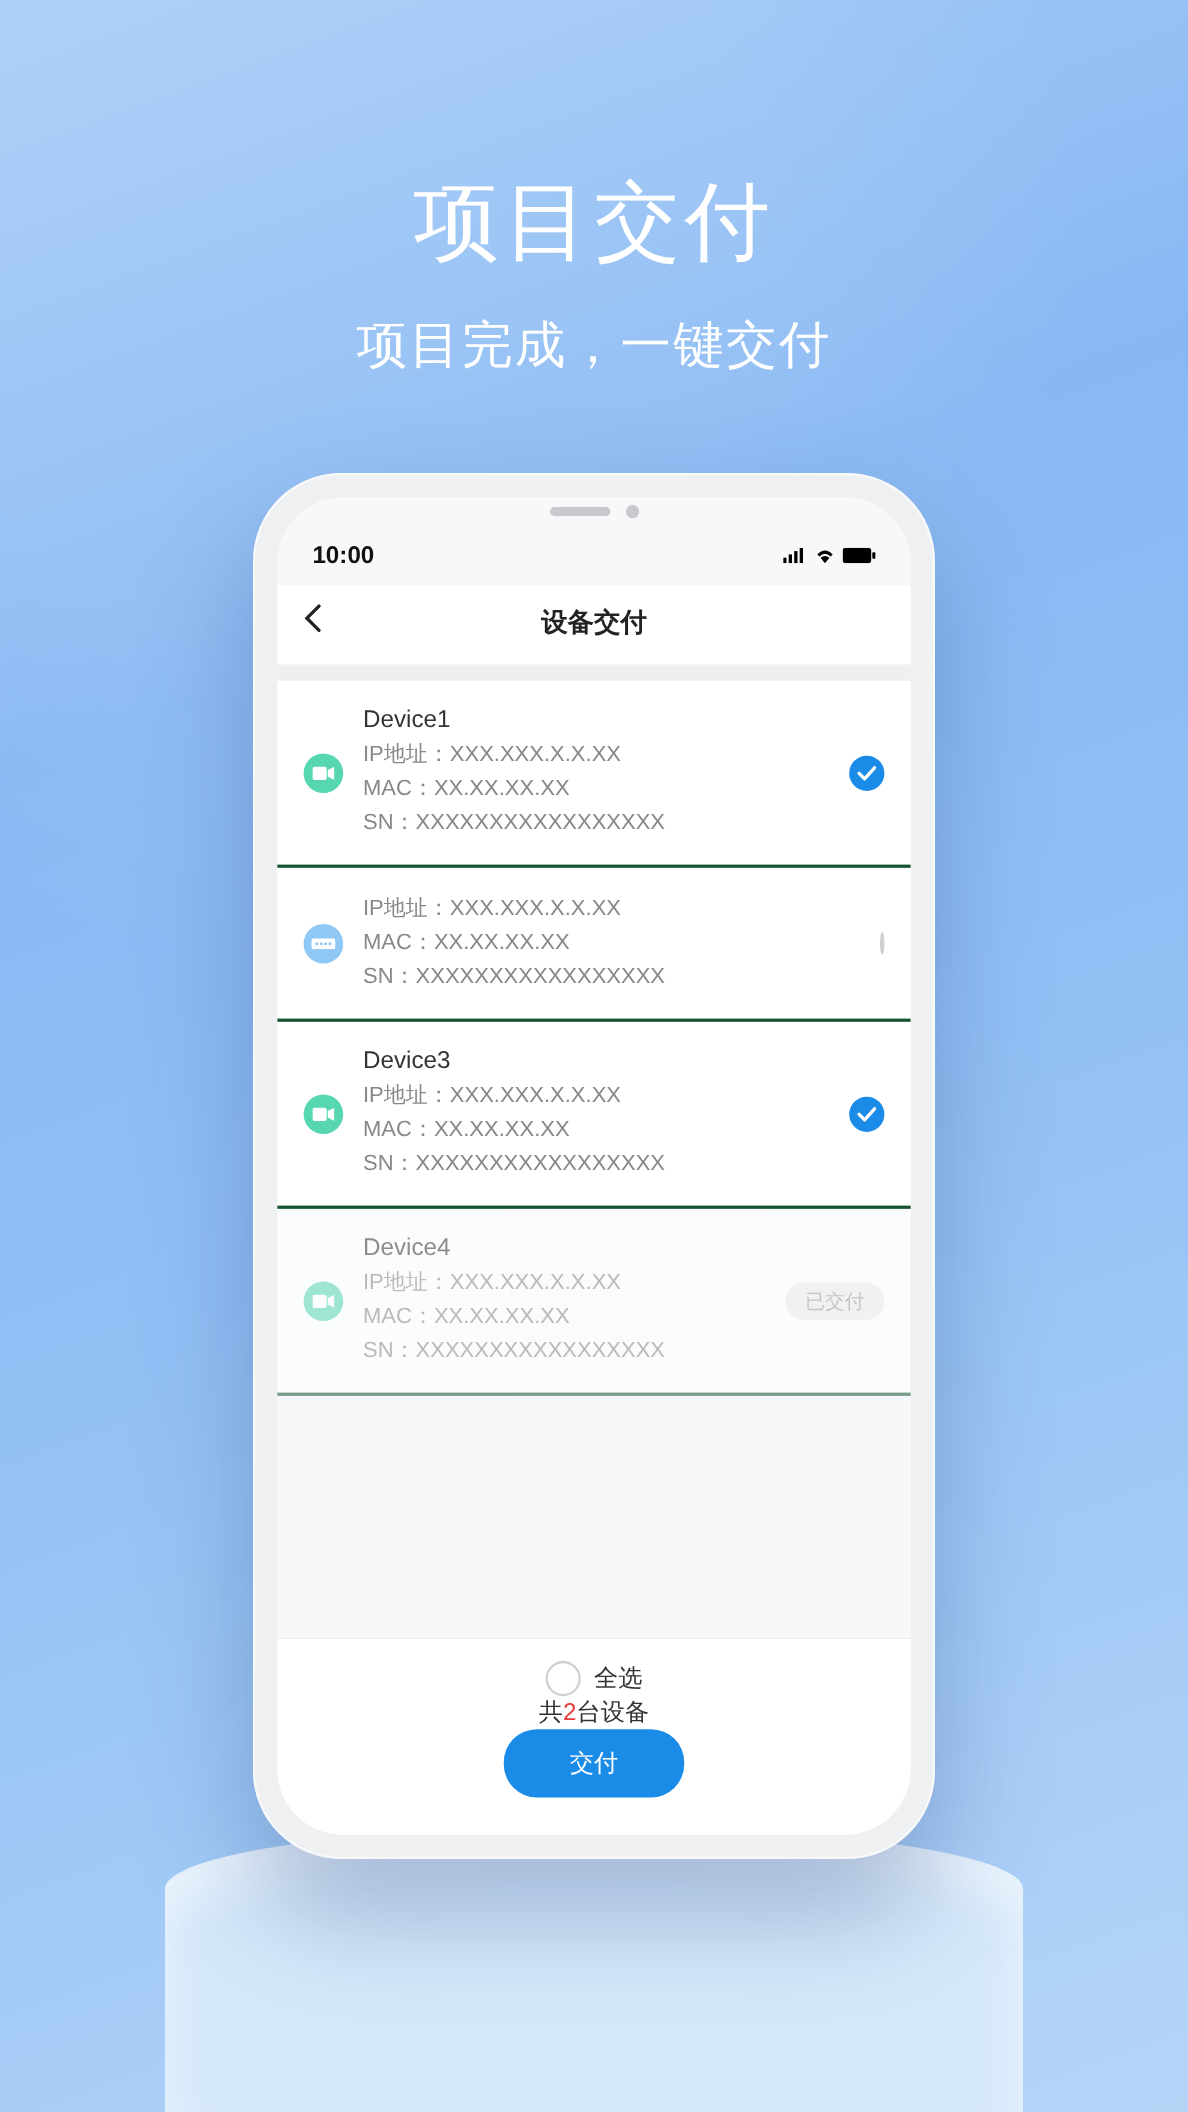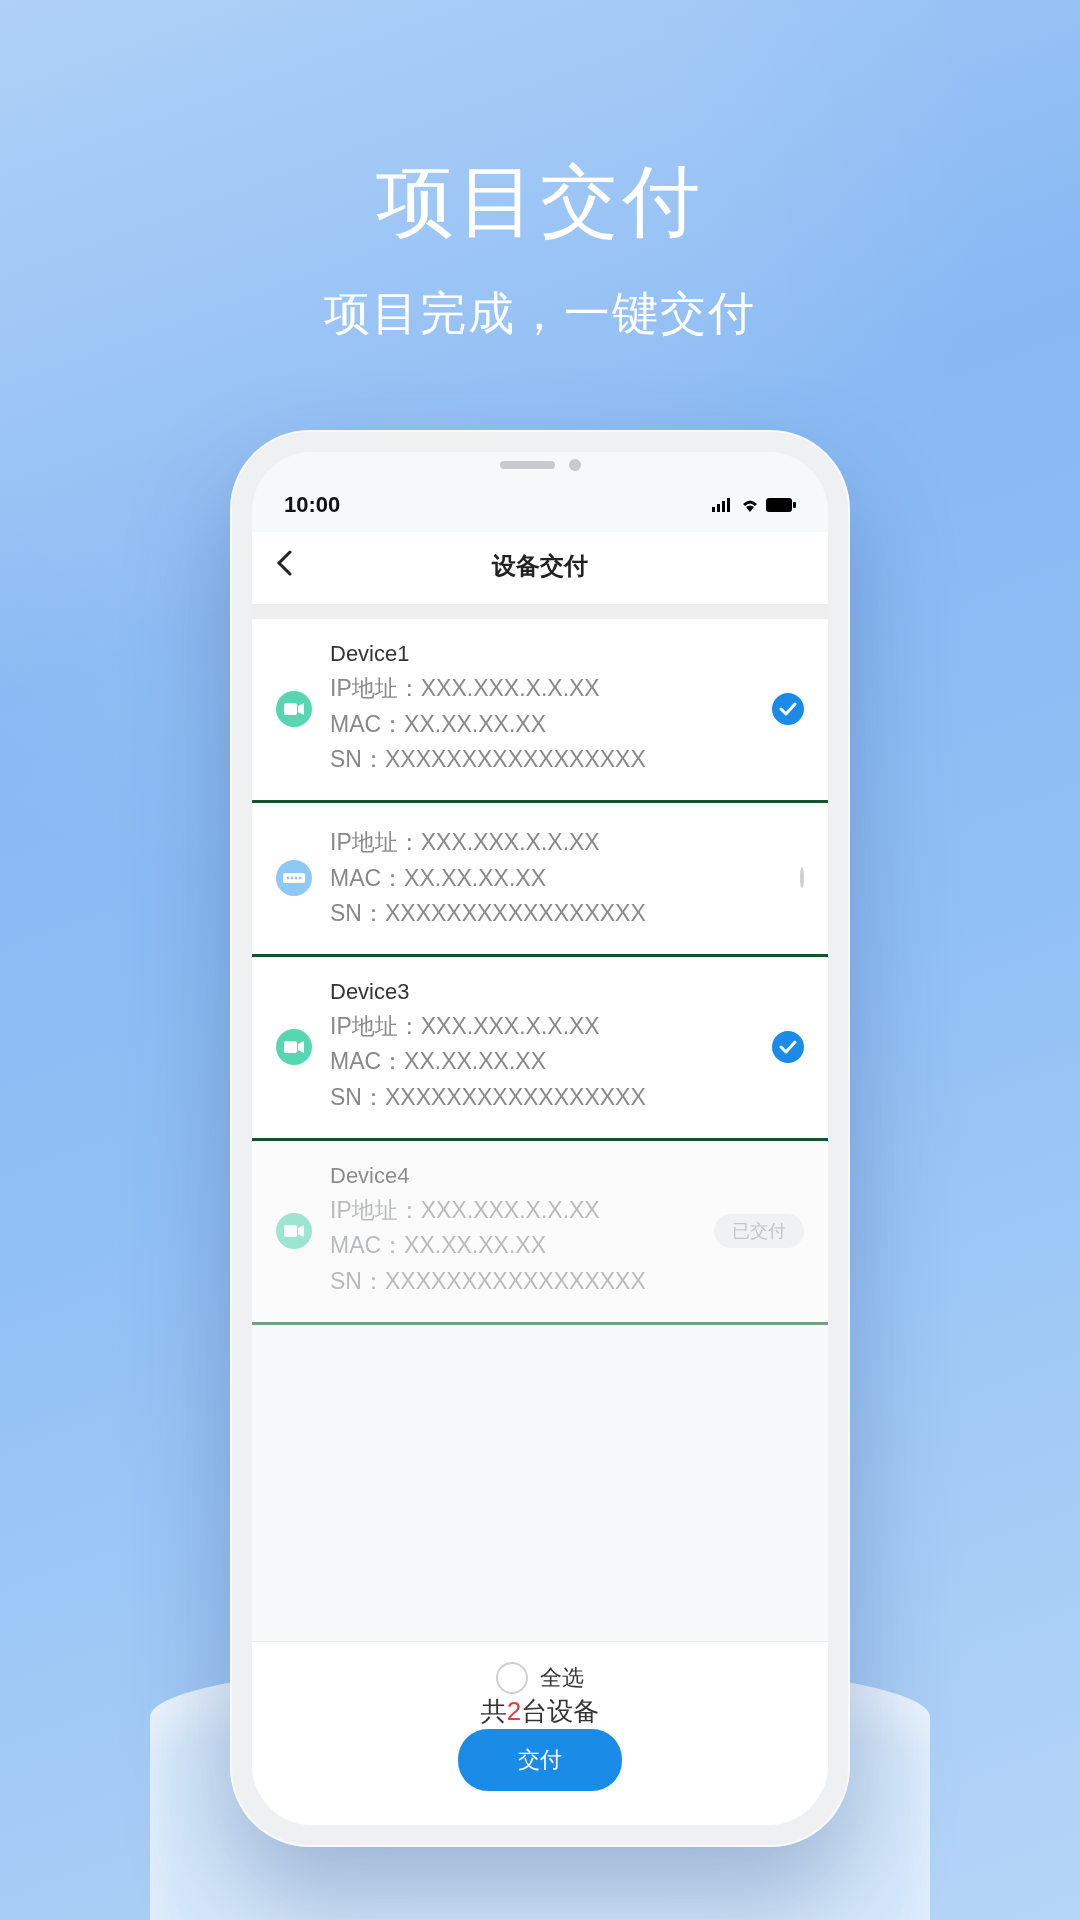--- a/index.html
+++ b/index.html
@@ -26,21 +26,21 @@
 }
 .hero h1 { font-size: 78px; font-weight: 500; letter-spacing: 4px; }
 .hero h2 { font-size: 46px; font-weight: 400; margin-top: 28px; letter-spacing: 2px; }
 
 .phone {
   position: absolute;
   left: 50%;
   transform: translateX(-50%);
   top: 430px;
   width: 620px;
-  height: 1417px;
+  height: 1260px;
   background: #eef0f2;
   border-radius: 80px;
   box-shadow: 0 50px 100px rgba(50,80,140,0.35), inset 0 0 0 2px rgba(255,255,255,0.6);
   padding: 22px;
 }
 .screen {
   width: 100%; height: 100%;
   background: #f7f8fa;
   border-radius: 60px;
   overflow: hidden;
@@ -87,21 +87,21 @@
 .item.disabled { opacity: 0.55; }
 .item-icon {
   width: 36px; height: 36px; border-radius: 50%;
   display: flex; align-items: center; justify-content: center;
   flex-shrink: 0;
 }
 .item-icon.camera { background: #56d6b1; }
 .item-icon.nvr { background: #8fc7f5; }
 .item-info { flex: 1; margin-left: 18px; min-width: 0; }
 .item-name { font-size: 22px; color: #333; margin-bottom: 4px; }
-.item-meta { font-size: 23px; color: #888; line-height: 1.55; }
+.item-meta { font-size: 20px; color: #888; line-height: 1.55; }
 .item-check { flex-shrink: 0; margin-left: 12px; }
 .check-circle {
   width: 32px; height: 32px; border-radius: 50%;
   border: 2px solid #cfcfcf;
 }
 .check-circle.checked {
   background: #1b8be8; border-color: #1b8be8;
   display: flex; align-items: center; justify-content: center;
 }
 .badge {
@@ -111,21 +111,21 @@
 }
 
 .bottom-bar {
   background: #fff;
   border-top: 1px solid #eceded;
   padding: 20px 24px 34px;
   display: flex; align-items: center; flex-direction: column;
 }
 .select-all { display: flex; align-items: center; gap: 12px; }
 .select-all .lbl { font-size: 22px; color: #333; }
-.total { flex: 1; text-align: center; font-size: 26px; color: #333; }
+.total { flex: 1; text-align: center; font-size: 22px; color: #333; }
 .total .num { color: #eb3b3b; }
 .submit-btn {
   background: #1b8be8; color: #fff;
   border: none; border-radius: 30px;
   padding: 16px 60px;
   font-size: 22px;
 }
 
 .pedestal {
   position: absolute;

